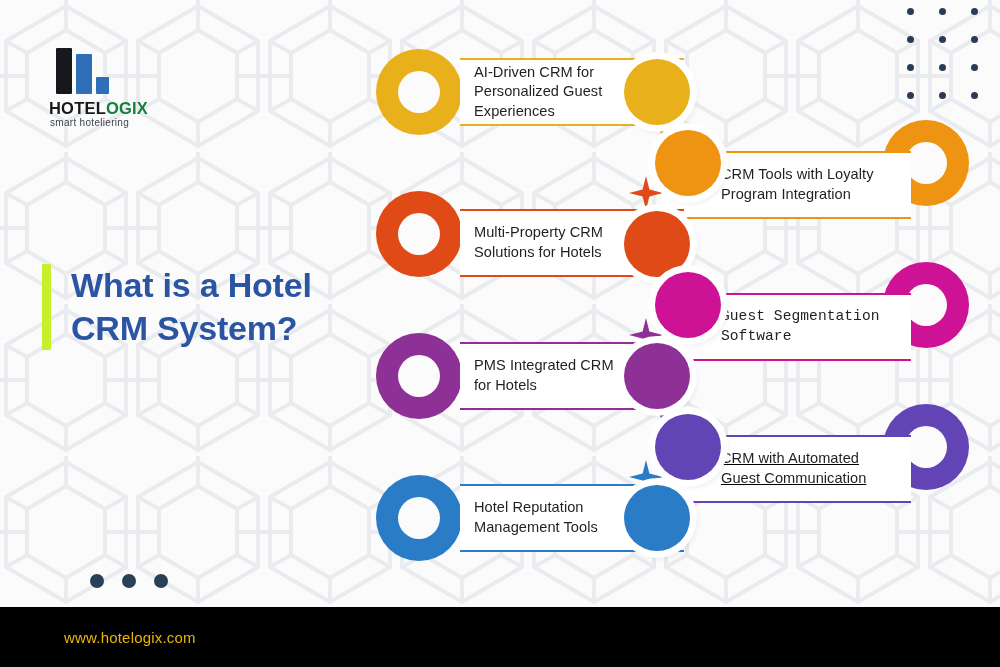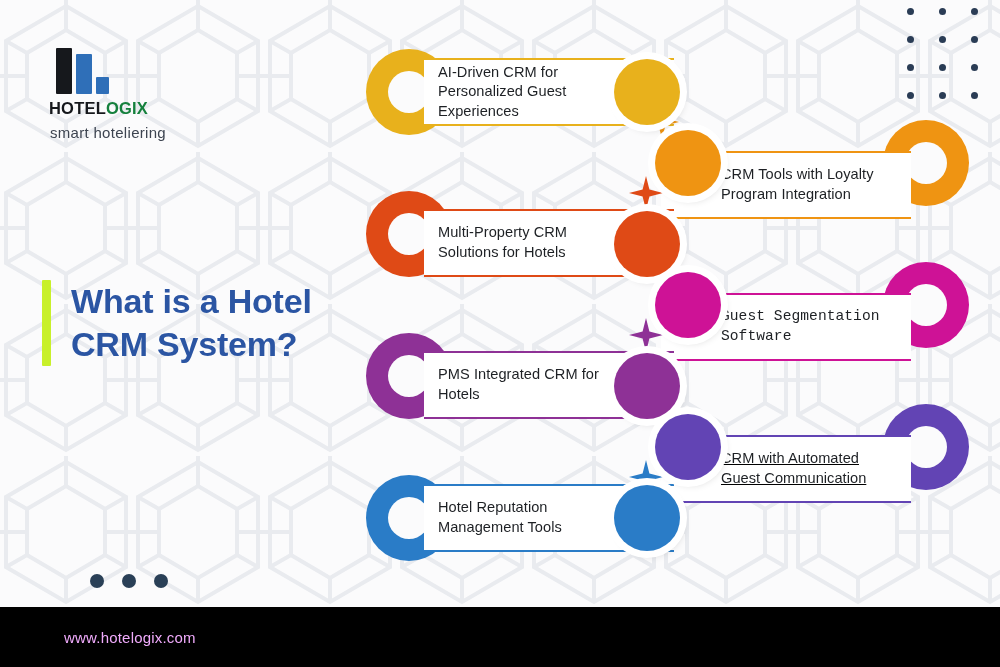--- a/index.html
+++ b/index.html
@@ -36,27 +36,27 @@
   .bar-a { width:16px; height:46px; background:#16181c; }
   .bar-b { width:16px; height:40px; background:#2f6fb8; }
   .bar-c { width:13px; height:17px; background:#2f6fb8; }
   #logo-word {
     margin-top:6px; padding-left:2px;
     font-size:16.5px; font-weight:bold; letter-spacing:.2px;
     color:#16181c; line-height:1;
   }
   #logo-word .blue { color:#15803d; }
   #logo-tag {
-    padding-left:3px; margin-top:7px;
-    font-size:15px; color:#3d4450; letter-spacing:.3px;
+    padding-left:3px; margin-top:0;
+    font-size:10px; color:#3d4450; letter-spacing:.3px;
   }
 
   
   #headline-wrap {
-    position:absolute; left:42px; top:280px;
+    position:absolute; left:42px; top:264px;
     display:flex; align-items:stretch; gap:20px;
   }
   #headline-bar { width:9px; background:#c8f02a; border-radius:1px; }
   #headline {
     font-size:34px; font-weight:bold; line-height:1.26;
     color:#2b55a3; letter-spacing:-.2px;
     max-width:300px;
   }
 
   
@@ -73,21 +73,21 @@
   #dot-row i { display:block; width:14px; height:14px; border-radius:50%; background:#2a4057; }
 
   
   #rows { position:absolute; left:0; top:0; width:1000px; height:607px; }
 
   .row {
     position:absolute;
     height:86px;
     display:flex; align-items:center;
   }
-  .row.left  { left:366px;  width:308px; }
+  .row.left  { left:376px;  width:308px;gap:26px; }
   .row.right { left:661px;  width:308px; flex-direction:row-reverse; }
 
   
   .arc {
     position:relative;
     width:58px; height:86px;
     flex:0 0 58px;
   }
   .arc::before {
     content:"";
@@ -147,21 +147,21 @@
   }
 
   
   #footer {
     position:absolute; left:0; bottom:0;
     width:1000px; height:60px;
     background:#000000;
     display:flex; align-items:center;
     padding-left:64px;
   }
-  #footer-url { color:#f0abfc; font-size:15px; letter-spacing:.2px; }
+  #footer-url { color:#eab308; font-size:15px; letter-spacing:.2px; }
 </style>
 </head>
 <body>
 
 <div id="canvas">
 
   <svg id="bg-pattern" width="1000" height="667" viewBox="0 0 1000 667" aria-hidden="true">
     <defs>
       <pattern id="isoHex" width="132" height="152" patternUnits="userSpaceOnUse">
         <g fill="none" stroke="#e9ebef" stroke-width="4">
@@ -238,21 +238,21 @@
       </div>
       <div class="sparkle" style="--c: #CE1296; top: 247px; left: 645px;"></div>
       <div class="row right" style="top: 262px; font-family: Liberation Mono, monospace; --c: #CE1296;">
         <div class="arc"></div>
         <div class="card">
           <div class="card-text">Guest Segmentation Software</div>
         </div>
         <div class="bubble"></div>
       </div>
       <div class="sparkle" style="--c: #8E3196; top: 318px; left: 629px;"></div>
-      <div class="row left" style="top: 333px; align-items: flex-end; --c: #8E3196;">
+      <div class="row left" style="top: 333px; --c: #8E3196;">
         <div class="arc"></div>
         <div class="card">
           <div class="card-text">PMS Integrated CRM for Hotels</div>
         </div>
         <div class="bubble"></div>
       </div>
       <div class="sparkle" style="--c: #6244B4; top: 389px; left: 645px;"></div>
       <div class="row right" style="top: 404px; text-decoration: underline; --c: #6244B4;">
         <div class="arc"></div>
         <div class="card">

